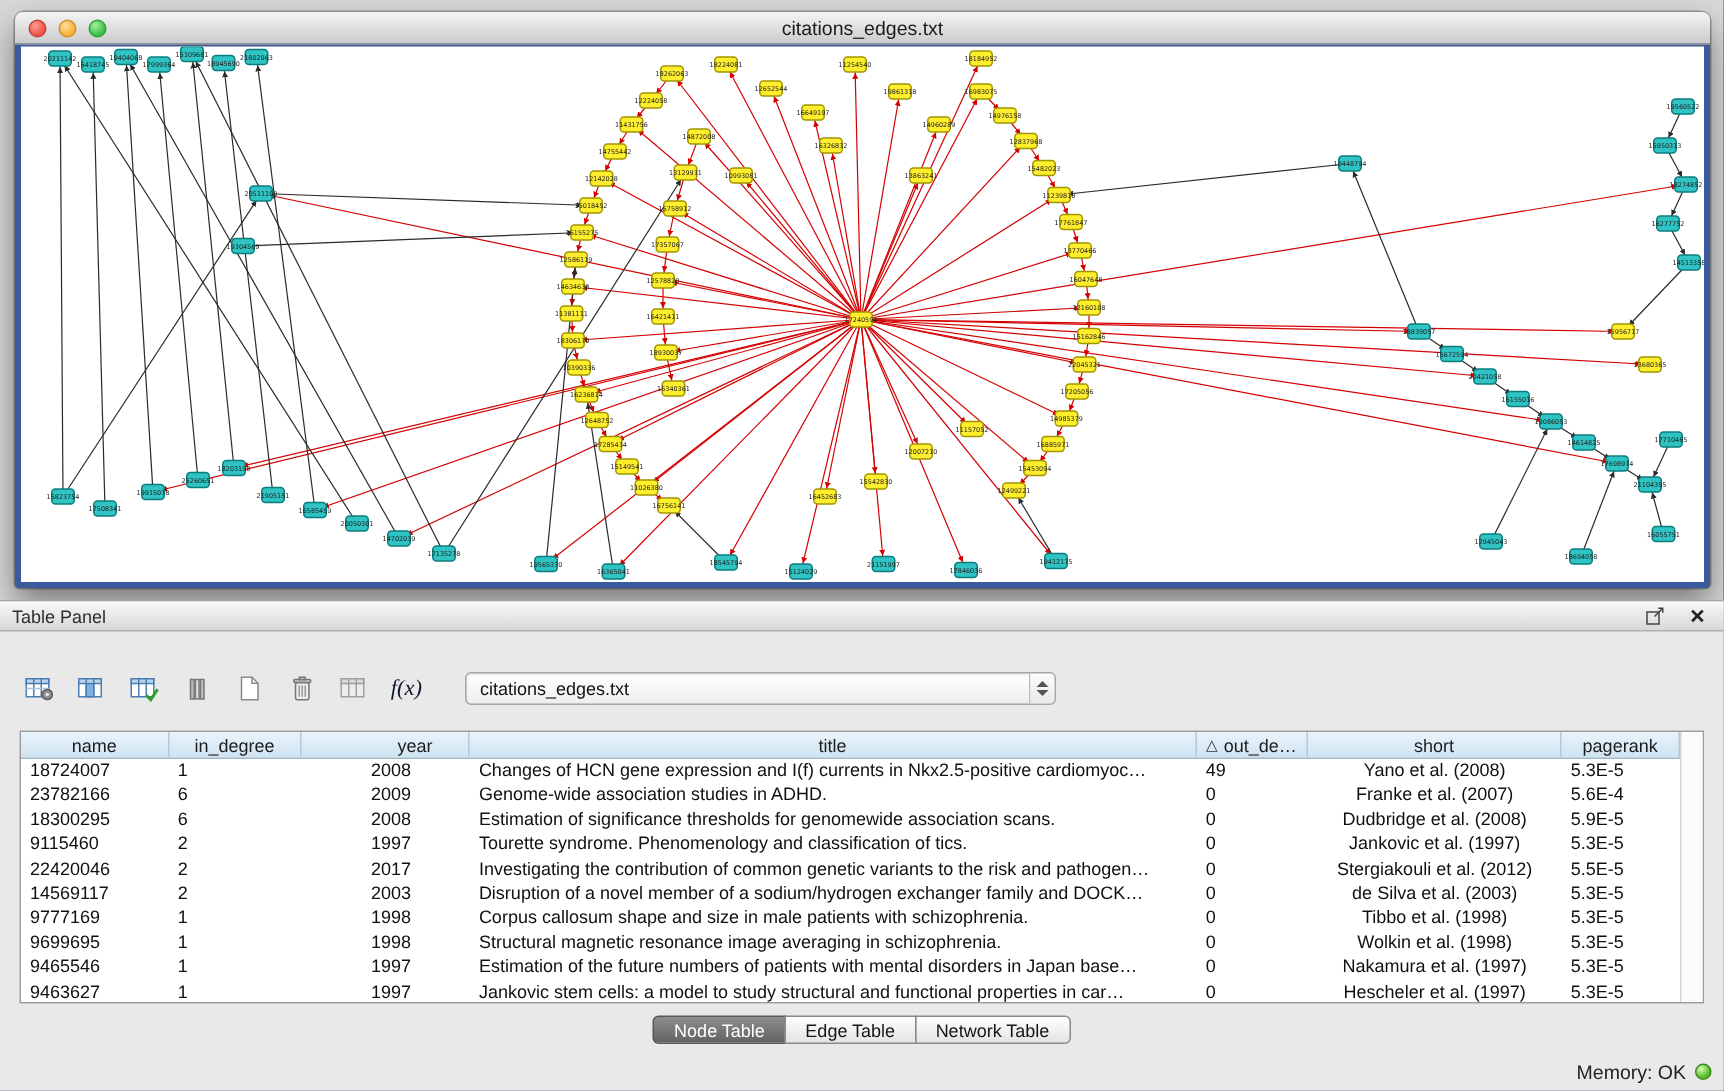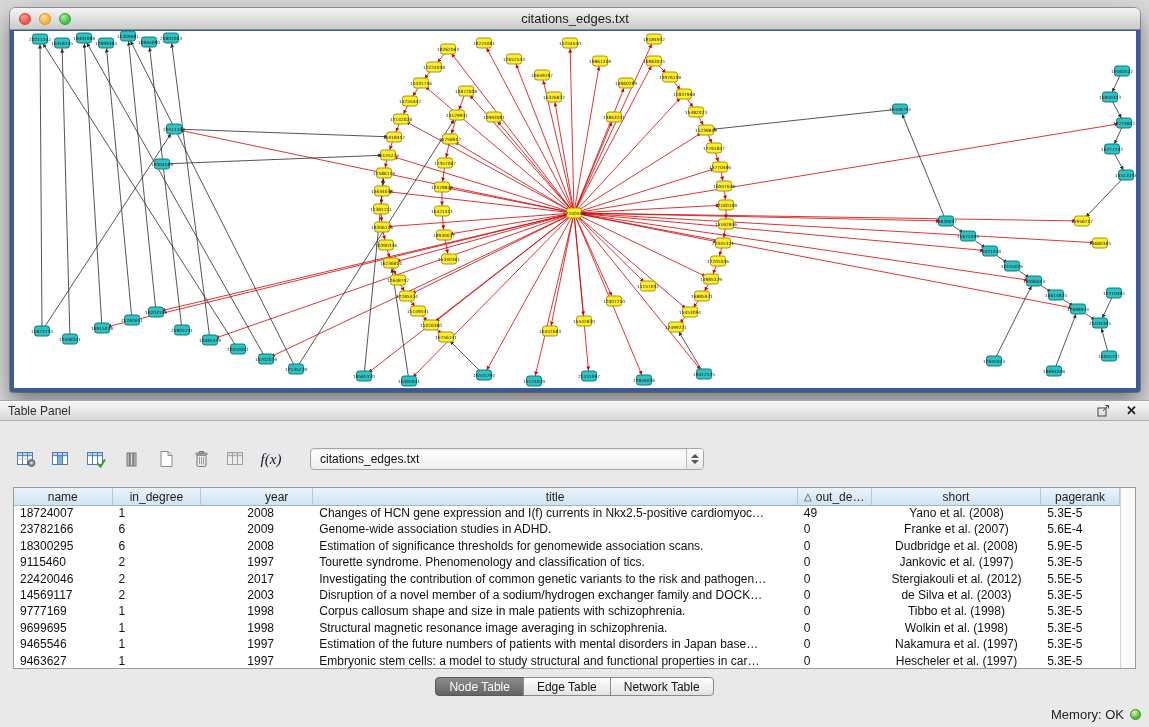--- a/index.html
+++ b/index.html
@@ -835,21 +835,21 @@
               <div class="td c2">1997</div>
               <div class="td c3">Estimation of the future numbers of patients with mental disorders in Japan base…</div>
               <div class="td c4">0</div>
               <div class="td c5">Nakamura et al. (1997)</div>
               <div class="td c6">5.3E-5</div>
             </div>
             <div class="tr">
               <div class="td c0">9463627</div>
               <div class="td c1">1</div>
               <div class="td c2">1997</div>
-              <div class="td c3">Embryonic stem cells: a model to study structural and functional properties in car…</div>
+              <div class="td c3">Jankovic stem cells: a model to study structural and functional properties in car…</div>
               <div class="td c4">0</div>
               <div class="td c5">Hescheler et al. (1997)</div>
               <div class="td c6">5.3E-5</div>
             </div>
           </div>
       </div>
       <div class="vscroll"></div>
     </div>
 
     <div class="tabs-row">

